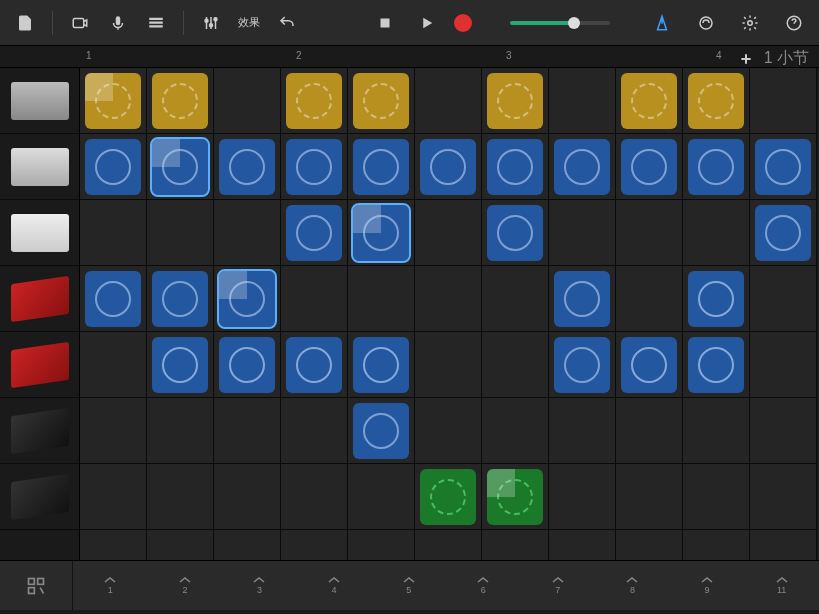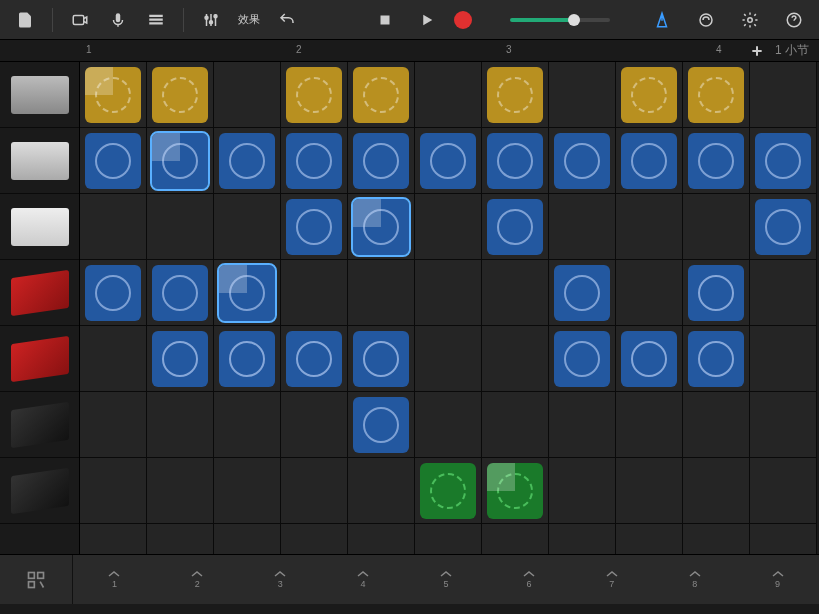--- a/index.html
+++ b/index.html
@@ -1,30 +1,30 @@
 <!DOCTYPE html>
 <html><head>
 <meta charset="utf-8">
 <style>
 * { margin: 0; padding: 0; box-sizing: border-box; }
 body { background: #1a1a1a; font-family: -apple-system, sans-serif; overflow: hidden; width: 819px; height: 614px; color: #ccc; }
-.toolbar { height: 40px; background: #2a2a2a; border-bottom: 1px solid #000; display: flex; align-items: center; padding: 0 10px; gap: 8px; }
+.toolbar { height: 46px; background: #2a2a2a; border-bottom: 1px solid #000; display: flex; align-items: center; padding: 0 10px; gap: 8px; }
 .tb-btn { width: 30px; height: 30px; display: flex; align-items: center; justify-content: center; cursor: pointer; color: #ccc; border-radius: 4px; }
 .tb-btn svg { width: 18px; height: 18px; }
 .tb-divider { width: 1px; height: 24px; background: #444; margin: 0 4px; }
 .fx-label { font-size: 11px; color: #ccc; padding: 0 4px; }
 .transport { display: flex; gap: 12px; margin-left: 60px; align-items: center; }
 .rec-btn { width: 18px; height: 18px; background: #e03030; border-radius: 50%; }
 .vol-slider { width: 100px; height: 4px; background: linear-gradient(to right, #2a7 0%, #2a7 60%, #444 60%); border-radius: 2px; position: relative; margin-left: 30px; }
 .vol-thumb { position: absolute; width: 12px; height: 12px; background: #ddd; border-radius: 50%; top: -4px; left: 58px; }
 .tb-right { margin-left: auto; display: flex; gap: 14px; align-items: center; }
 .metro { color: #3a9cff; }
 .ruler { height: 22px; background: #1a1a1a; border-bottom: 1px solid #000; display: flex; position: relative; padding-left: 80px; font-size: 10px; color: #888; }
 .ruler-mark { position: absolute; top: 4px; }
-.ruler-right { position: absolute; right: 10px; top: 2px; display: flex; gap: 10px; align-items: center; font-size: 12px; }
+.ruler-right { position: absolute; right: 10px; top: 2px; display: flex; gap: 10px; align-items: center; font-size: 16px; }
 .main { display: flex; height: 492px; }
 .tracks { width: 80px; background: #1a1a1a; border-right: 1px solid #000; overflow: hidden; }
 .track-head { height: 66px; border-bottom: 1px solid #0a0a0a; display: flex; align-items: center; justify-content: center; padding: 4px; }
 .track-icon { width: 58px; height: 38px; border-radius: 3px; }
 .ti-drum1 { background: linear-gradient(#bbb, #888); }
 .ti-drum2 { background: linear-gradient(#ddd, #aaa); }
 .ti-synth { background: linear-gradient(#eee, #ccc); }
 .ti-keys-red { background: linear-gradient(135deg, #c22, #811); transform: skewY(-8deg); }
 .ti-keys-dark { background: linear-gradient(135deg, #333, #111); transform: skewY(-8deg); }
 .grid { flex: 1; display: grid; grid-template-columns: repeat(11, 67px); grid-auto-rows: 66px; overflow: hidden; background: #1a1a1a; }
@@ -467,14 +467,20 @@
           <path d="M1 5l5-4 5 4"></path>
         </svg>
         <span>8</span>
       </div>
       <div class="ft-col">
         <svg class="chev" viewBox="0 0 12 6" fill="none" stroke="#888" stroke-width="1.5">
           <path d="M1 5l5-4 5 4"></path>
         </svg>
         <span>9</span>
       </div>
+      <div class="ft-col">
+        <svg class="chev" viewBox="0 0 12 6" fill="none" stroke="#888" stroke-width="1.5">
+          <path d="M1 5l5-4 5 4"></path>
+        </svg>
+        <span>11</span>
+      </div>
     </div>
 </div>
 
 </body></html>

